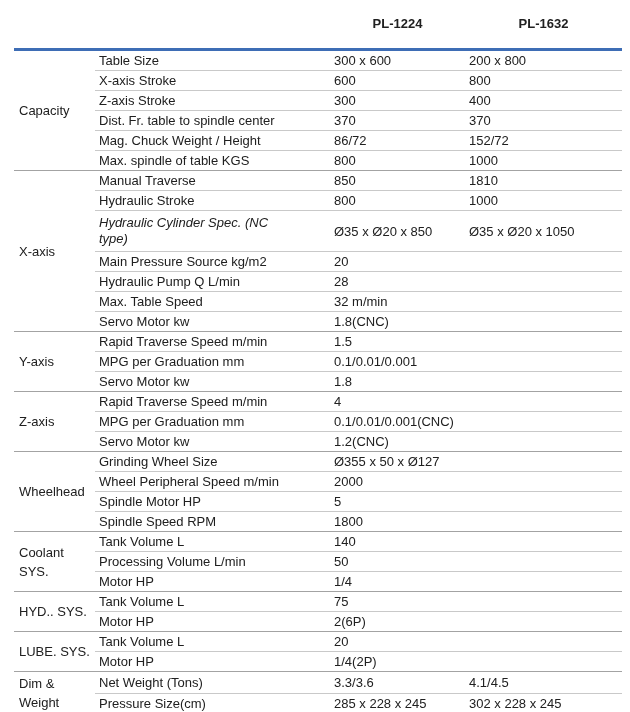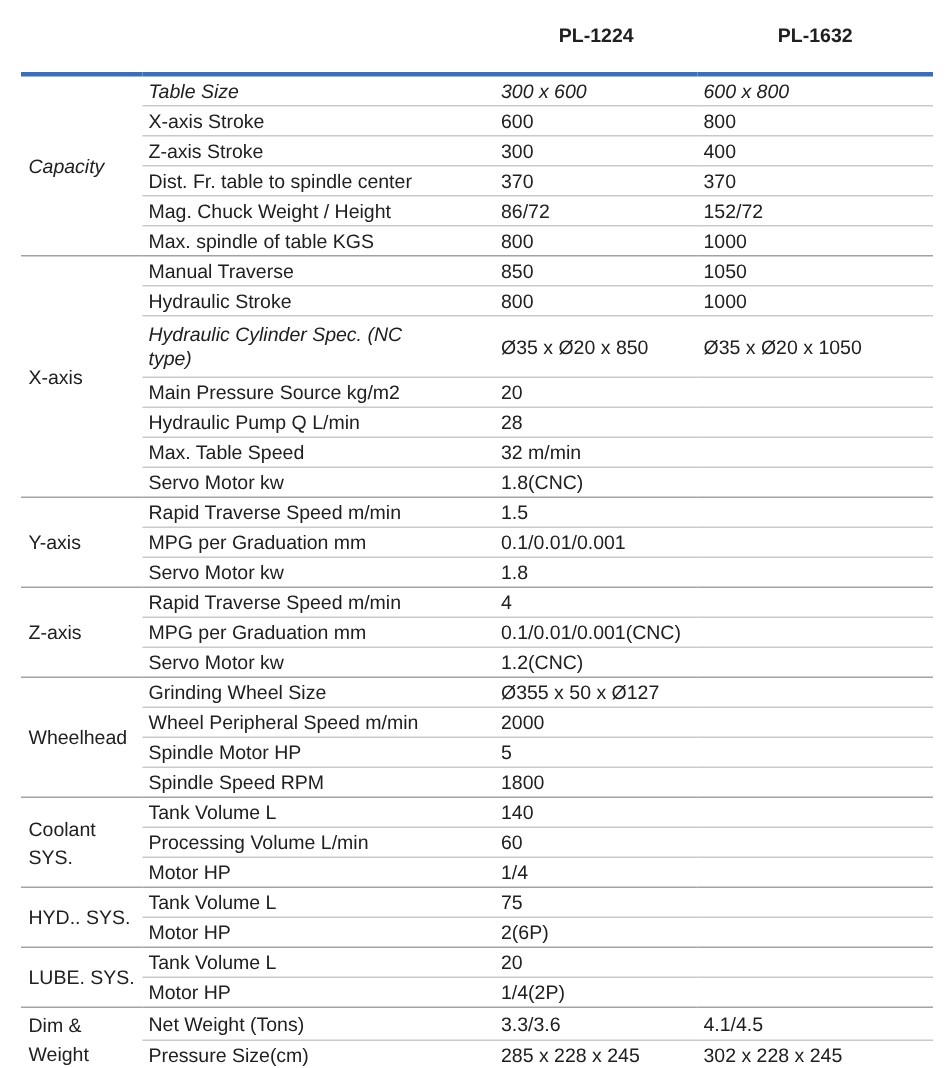--- a/index.html
+++ b/index.html
@@ -51,21 +51,21 @@
   td.label{text-align:left;}
   td.label.two-line{line-height:16px;font-style:italic;}
   td.label.two-line .wrapbox{display:block;max-width:200px;}
   td.val{text-align:left;}
   tr.tall td{height:36px;}
   
   tbody tr td{border-top:1px solid var(--row-line);}
   
   tr.section-first td{border-top:1px solid var(--section-line);}
   
-  tr.very-first td{border-top:none;font-style:italic;}
+  tr.very-first td{border-top:none;}
 </style>
 </head>
 <body>
 
 <div class="page">
   <table class="spec-table">
     <colgroup>
       <col class="c-cat">
         <col class="c-label">
         <col class="c-val1">
@@ -77,21 +77,21 @@
         <th></th>
         <th>PL-1224</th>
         <th>PL-1632</th>
       </tr>
     </thead>
     <tbody id="spec-body">
         <tr class="section-first very-first">
           <td class="cat" rowspan="6">Capacity</td>
           <td class="label">Table Size</td>
           <td class="val">300 x 600</td>
-          <td class="val">600 x 800</td>
+          <td class="val">200 x 800</td>
         </tr>
         <tr>
           <td class="label">X-axis Stroke</td>
           <td class="val">600</td>
           <td class="val">800</td>
         </tr>
         <tr>
           <td class="label">Z-axis Stroke</td>
           <td class="val">300</td>
           <td class="val">400</td>
@@ -108,21 +108,21 @@
         </tr>
         <tr>
           <td class="label">Max. spindle of table  KGS</td>
           <td class="val">800</td>
           <td class="val">1000</td>
         </tr>
         <tr class="section-first">
           <td class="cat" rowspan="7">X-axis</td>
           <td class="label">Manual Traverse</td>
           <td class="val">850</td>
-          <td class="val">1050</td>
+          <td class="val">1810</td>
         </tr>
         <tr>
           <td class="label">Hydraulic Stroke</td>
           <td class="val">800</td>
           <td class="val">1000</td>
         </tr>
         <tr class="tall">
           <td class="label two-line">
             <span class="wrapbox">Hydraulic Cylinder Spec. (NC type)</span>
           </td>
@@ -188,21 +188,21 @@
           <td class="label">Spindle Speed RPM</td>
           <td class="val" colspan="2">1800</td>
         </tr>
         <tr class="section-first">
           <td class="cat" rowspan="3">Coolant SYS.</td>
           <td class="label">Tank Volume L</td>
           <td class="val" colspan="2">140</td>
         </tr>
         <tr>
           <td class="label">Processing Volume L/min</td>
-          <td class="val" colspan="2">60</td>
+          <td class="val" colspan="2">50</td>
         </tr>
         <tr>
           <td class="label">Motor HP</td>
           <td class="val" colspan="2">1/4</td>
         </tr>
         <tr class="section-first">
           <td class="cat" rowspan="2">HYD.. SYS.</td>
           <td class="label">Tank Volume L</td>
           <td class="val" colspan="2">75</td>
         </tr>

